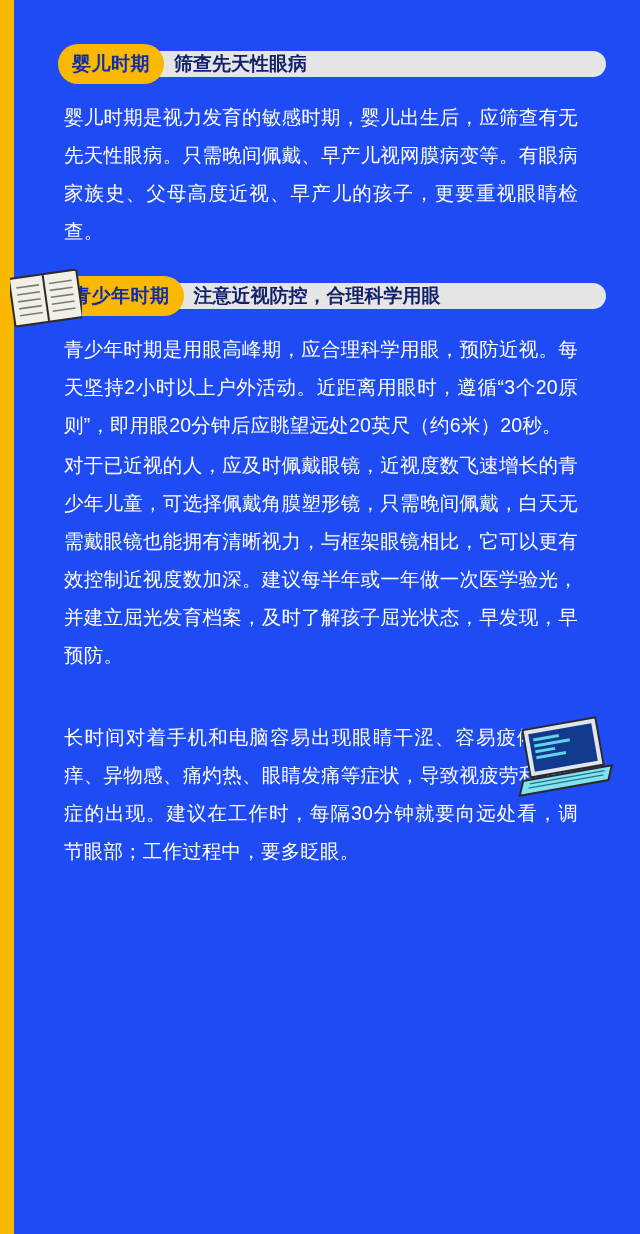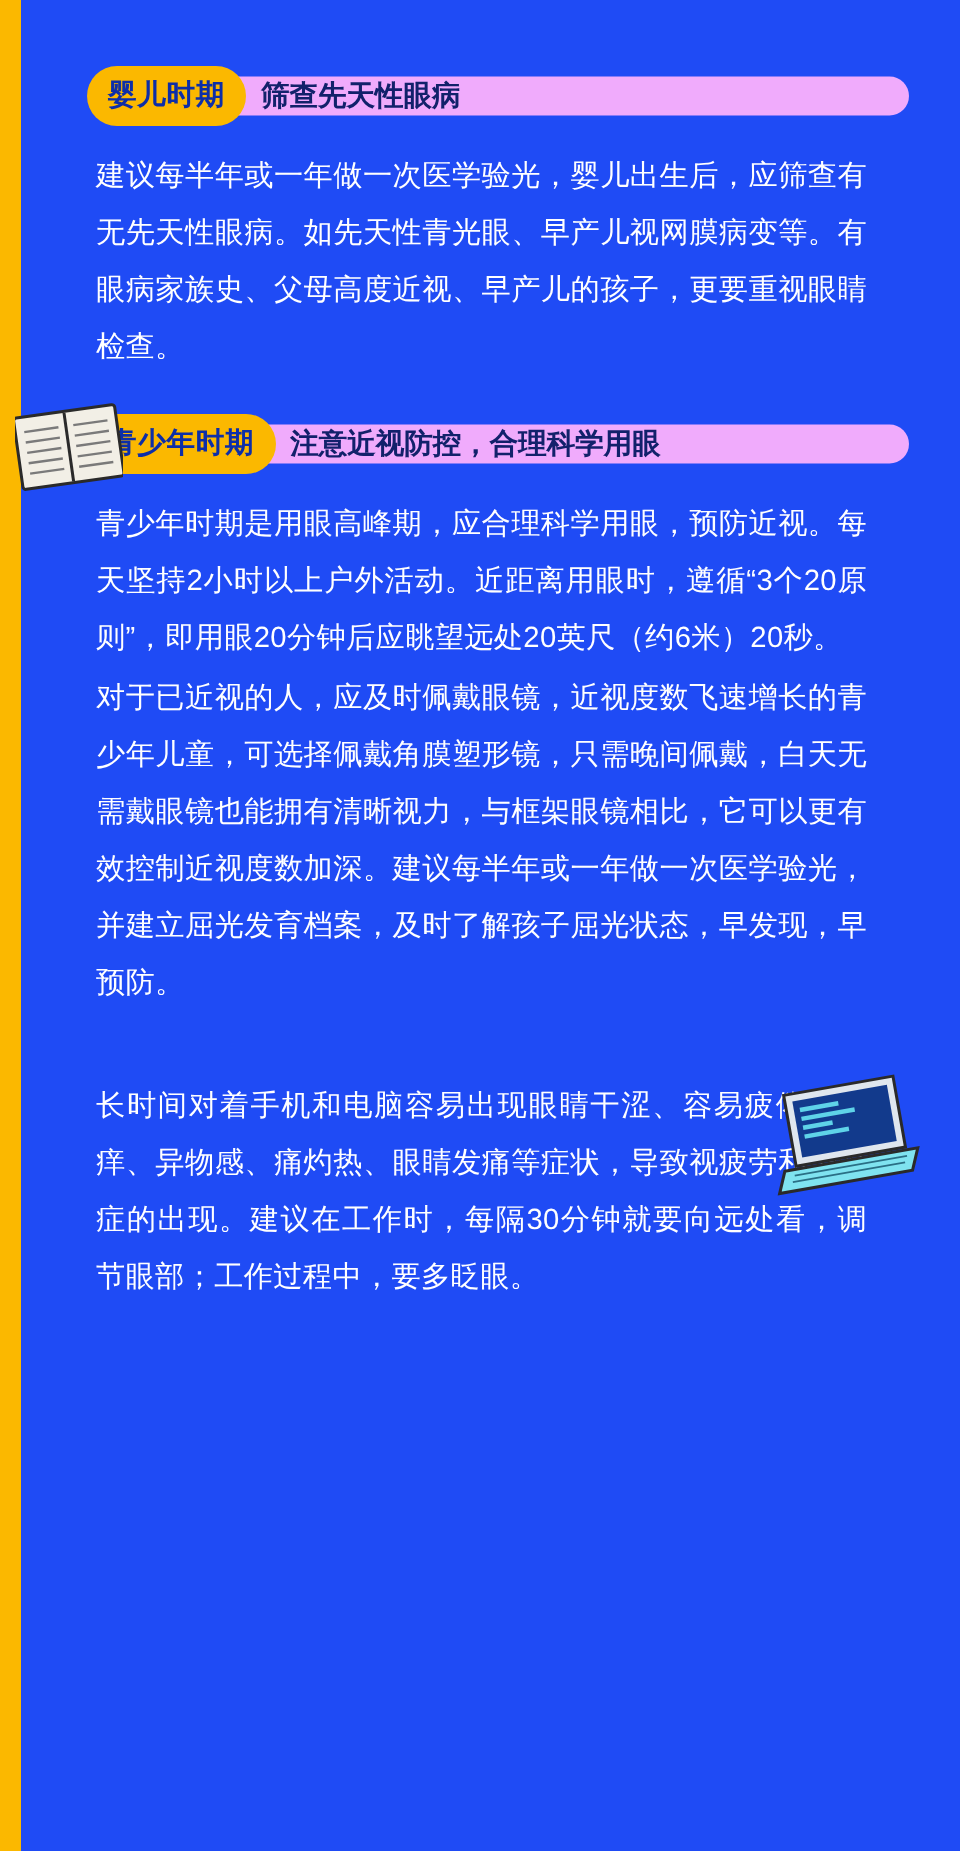--- a/index.html
+++ b/index.html
@@ -58,21 +58,21 @@
     padding: 0 14px;
     border-radius: 20px;
     white-space: nowrap;
     letter-spacing: 0.5px;
   }
   .head-bar {
     position: relative;
     z-index: 2;
     flex: 1;
     margin-left: -16px;
-    background: #f0abfc;
+    background: #e5e5e5;
     border-radius: 0 20px 20px 0;
     display: flex;
     align-items: center;
     padding-left: 26px;
     color: #12216b;
     font-size: 19px;
     font-weight: bold;
   }
   .body-text {
     color: #ffffff;
@@ -108,21 +108,21 @@
 
 <div class="page">
 
   <div class="left-strip"></div>
 
   <div class="section first">
     <div class="head-row">
       <div class="head-pill">婴儿时期</div>
       <div class="head-bar">筛查先天性眼病</div>
     </div>
-    <div class="body-text">建议每半年或一年做一次医学验光，婴儿出生后，应筛查有无先天性眼病。如先天性青光眼、早产儿视网膜病变等。有眼病家族史、父母高度近视、早产儿的孩子，更要重视眼睛检查。</div>
+    <div class="body-text">婴儿时期是视力发育的敏感时期，婴儿出生后，应筛查有无先天性眼病。只需晚间佩戴、早产儿视网膜病变等。有眼病家族史、父母高度近视、早产儿的孩子，更要重视眼睛检查。</div>
   </div>
 
   <div class="book-icon">
     <svg viewBox="0 0 72 62" width="72" height="62">
       <g transform="rotate(-8 36 31)">
         <rect x="2" y="6" width="68" height="48" rx="2" fill="#f2efe6" stroke="#2a2a2a" stroke-width="2"></rect>
         <line x1="36" y1="7" x2="36" y2="53" stroke="#2a2a2a" stroke-width="2"></line>
         <g stroke="#7a7a7a" stroke-width="1.6">
           <line x1="8" y1="16" x2="31" y2="16"></line>
           <line x1="8" y1="23" x2="31" y2="23"></line>

